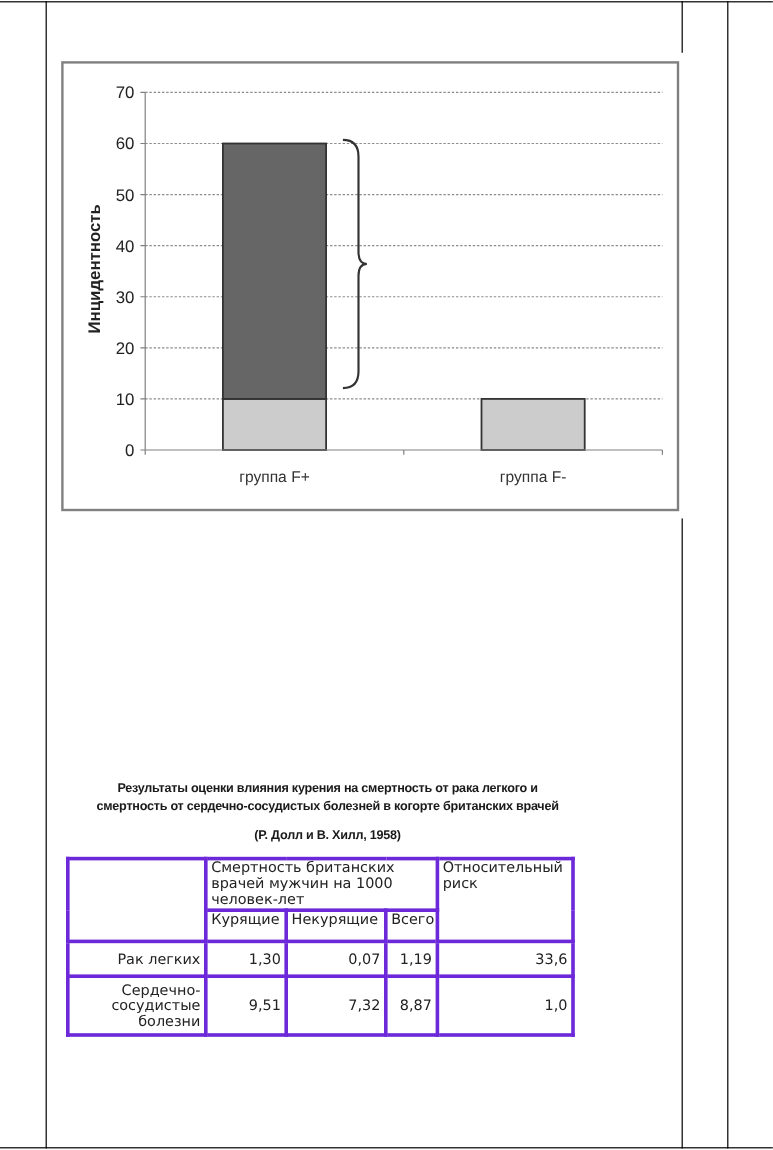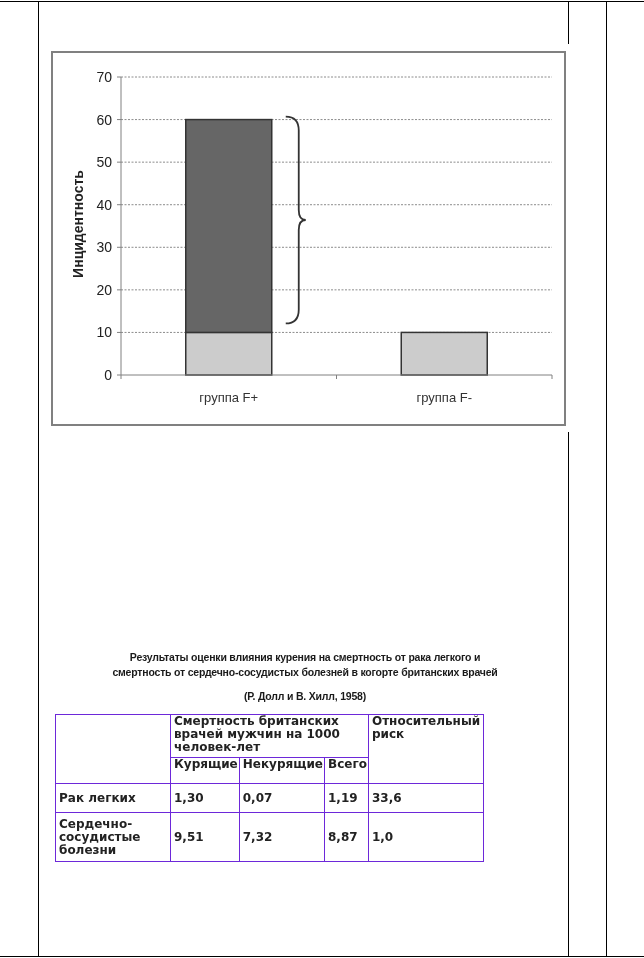--- a/index.html
+++ b/index.html
@@ -4,26 +4,26 @@
 <style>
   html, body { margin: 0; padding: 0; background: #ffffff; }
   body { width: 644px; height: 958px; position: relative; overflow: hidden;
          font-family: "Liberation Sans", sans-serif; color: #000; }
   .frame-line { position: absolute; background: #000; }
   #chart-box { position: absolute; left: 51px; top: 51px; width: 511px; height: 371px;
                border: 2px solid #808080; background: #fff; box-sizing: content-box; }
   #chart-svg { position: absolute; left: 0; top: 0; }
   .cap { position: absolute; left: 40px; width: 466px; text-align: center;
          font-family: "Liberation Sans", sans-serif; font-weight: bold; font-size: 10.5px;
-         color: #1a1a1a; line-height: 15px; letter-spacing: -0.2px; margin-left: 32px; }
+         color: #1a1a1a; line-height: 15px; letter-spacing: -0.2px; }
   table.res { position: absolute; left: 55px; top: 714px; border-collapse: collapse;
               font-family: "DejaVu Sans", sans-serif; font-size: 12px; color: #222; }
-  table.res td { border: 1px solid #6d28d9; padding: 0 3px; vertical-align: top; line-height: 13px; font-weight: bold; }
-  table.res td.num { text-align: left; vertical-align: middle; }
-  table.res td.lbl { vertical-align: middle; }
+  table.res td { border: 3px solid #6d28d9; padding: 0 3px; vertical-align: top; line-height: 13px; }
+  table.res td.num { text-align: right; vertical-align: middle; }
+  table.res td.lbl { vertical-align: middle; text-align: right; }
 </style>
 </head>
 <body>
 
 <div class="frame-line" style="left:0;top:1px;width:644px;height:1px;"></div>
 <div class="frame-line" style="left:0;top:956px;width:644px;height:1px;"></div>
 <div class="frame-line" style="left:38px;top:1px;width:1px;height:956px;"></div>
 <div class="frame-line" style="left:568px;top:1px;width:1px;height:43px;"></div>
 <div class="frame-line" style="left:568px;top:432px;width:1px;height:525px;"></div>
 <div class="frame-line" style="left:606px;top:1px;width:1px;height:956px;"></div>

